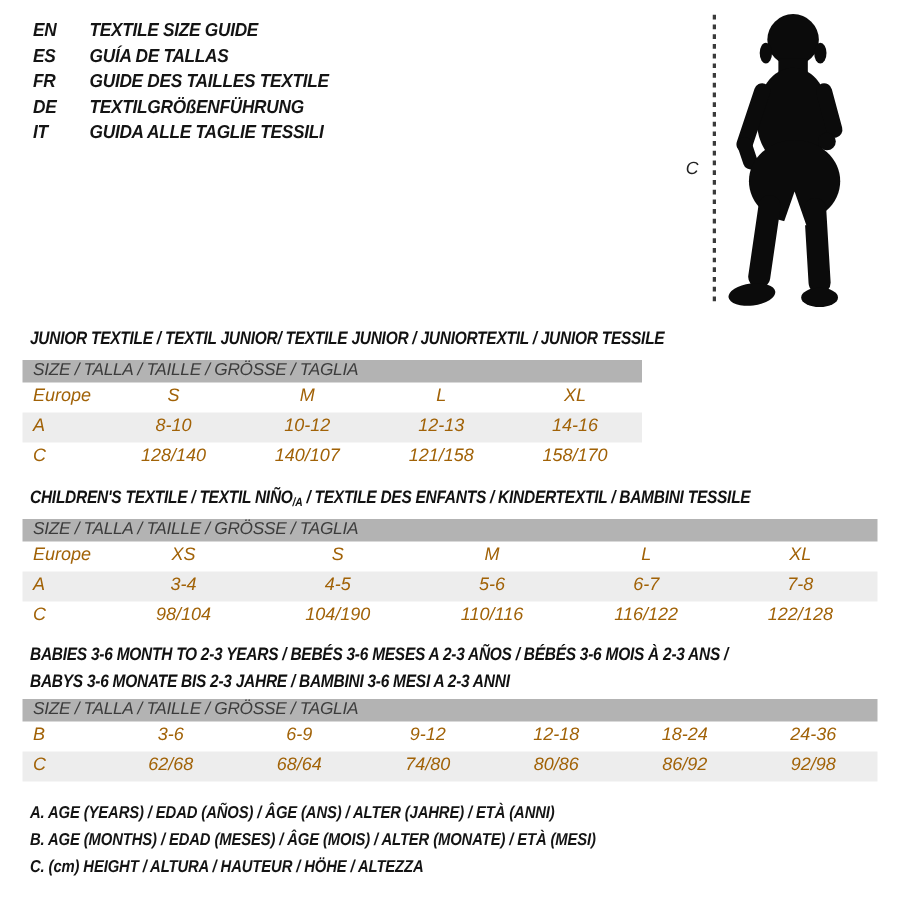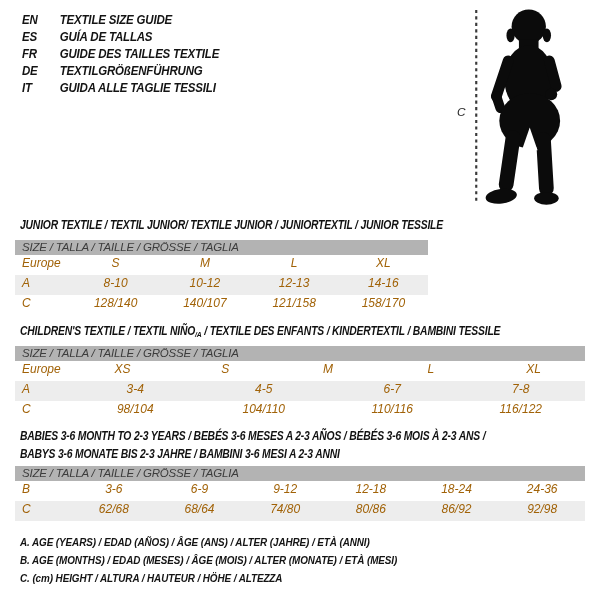--- a/index.html
+++ b/index.html
@@ -130,29 +130,31 @@
       <span class="tcell">XS</span>
       <span class="tcell">S</span>
       <span class="tcell">M</span>
       <span class="tcell">L</span>
       <span class="tcell">XL</span>
     </div>
     <div class="trow shaded">
       <span class="tlabel">A</span>
       <span class="tcell">3-4</span>
       <span class="tcell">4-5</span>
+      <span class="tcell">5-6</span>
       <span class="tcell">6-7</span>
       <span class="tcell">7-8</span>
     </div>
     <div class="trow">
       <span class="tlabel">C</span>
       <span class="tcell">98/104</span>
-      <span class="tcell">104/110</span>
+      <span class="tcell">104/190</span>
       <span class="tcell">110/116</span>
       <span class="tcell">116/122</span>
+      <span class="tcell">122/128</span>
     </div>
   </div>
 
   <div class="theading" style="top:427px">
     <div>BABIES 3-6 MONTH TO 2-3 YEARS / BEBÉS 3-6 MESES A 2-3 AÑOS / BÉBÉS 3-6 MOIS À 2-3 ANS /</div>
     <div>BABYS 3-6 MONATE BIS 2-3 JAHRE / BAMBINI 3-6 MESI A 2-3 ANNI</div>
   </div>
   <div class="stable t3">
     <div class="size-bar">SIZE / TALLA / TAILLE / GRÖSSE / TAGLIA</div>
     <div class="trow">

